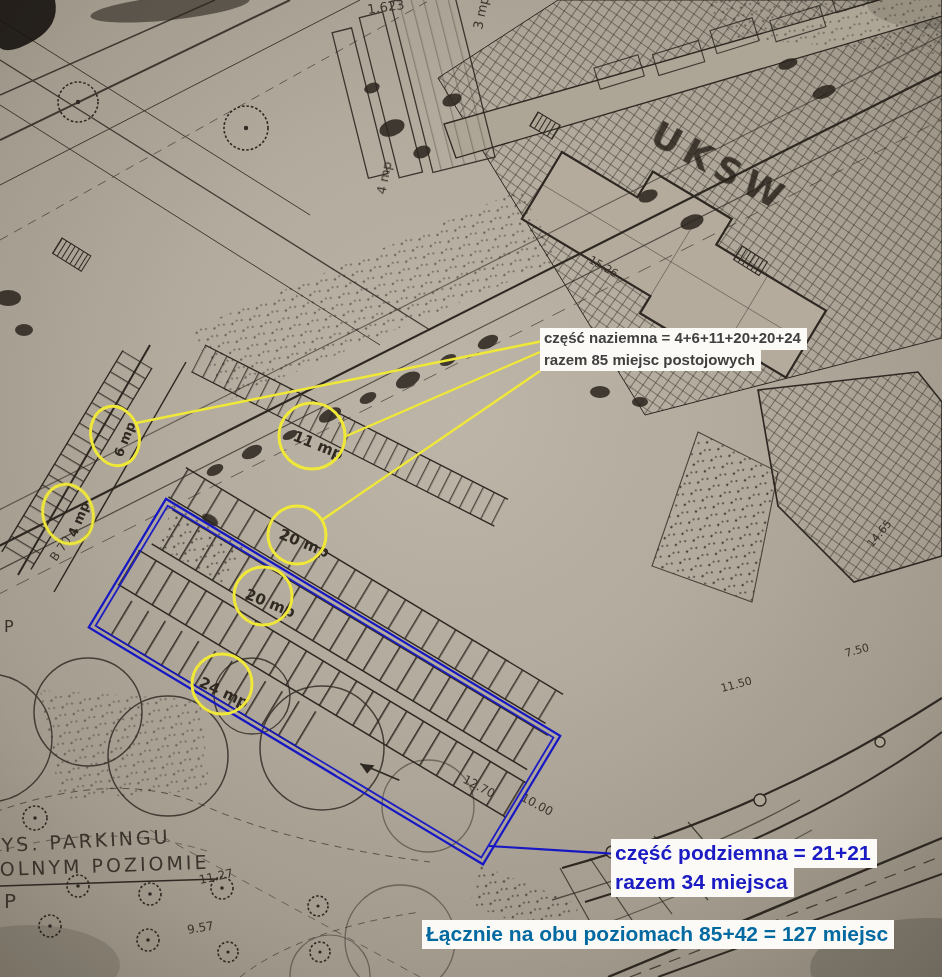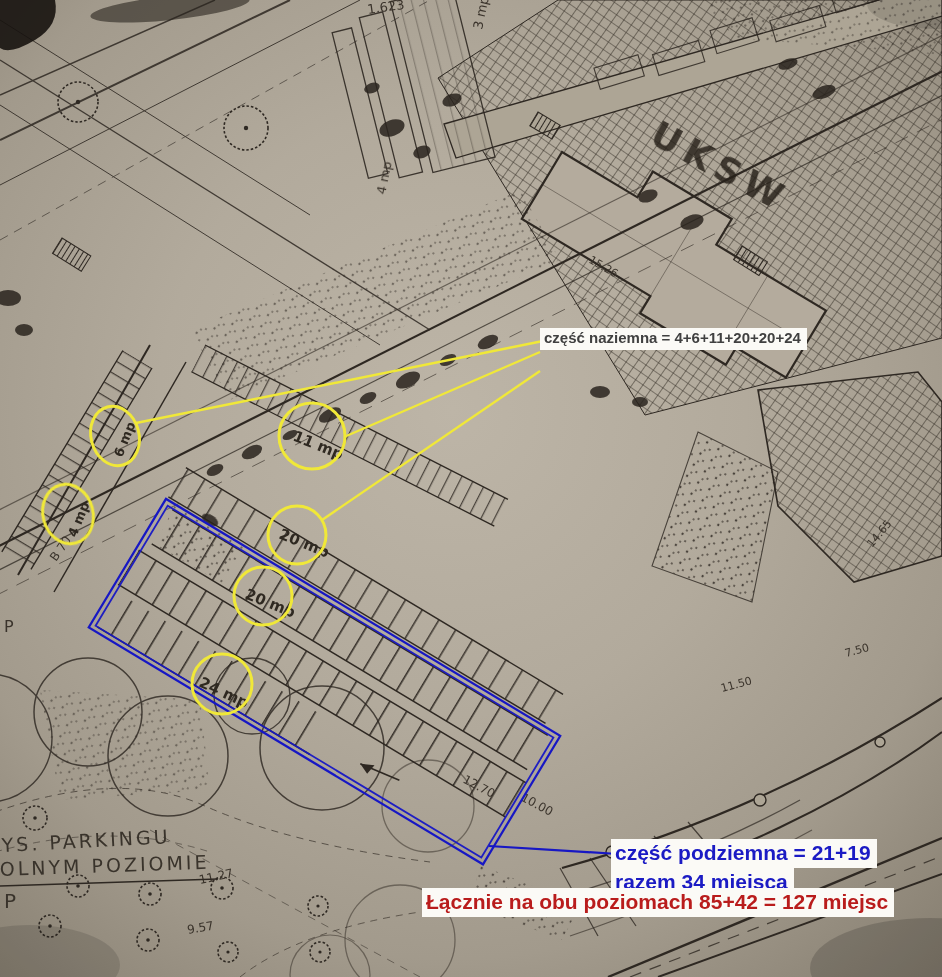--- a/index.html
+++ b/index.html
@@ -9,21 +9,21 @@
   .ln{stroke:#2e2822;fill:none;}
   .blob{fill:#2a241e;stroke:none;}
   text.mapnum{font-family:"DejaVu Sans",sans-serif;fill:#3a332b;}
   text.spot{font-family:"DejaVu Sans",sans-serif;fill:#2f2921;font-weight:bold;}
   text.caption{font-family:"DejaVu Sans",sans-serif;fill:#39332b;letter-spacing:3px;}
   .ann{position:absolute;z-index:3;font-weight:bold;line-height:1.24;}
   .ann div{white-space:nowrap;}
   .ann .bg{background:#fbfaf6;display:inline-block;padding:1px 6px 2px 4px;}
   #ann-above{left:540px;top:328px;font-size:15px;color:#404040;}
   #ann-under{left:611px;top:839px;font-size:21px;color:#1b1bc4;}
-  #ann-total{left:410px;top:888px;font-size:21px;color:#b91c1c;padding-left:12px;}
+  #ann-total{left:410px;top:920px;font-size:21px;color:#0369a1;padding-left:12px;}
 </style>
 </head>
 <body>
 
 <div class="stage">
 
 <svg width="942" height="977" viewBox="0 0 942 977">
   <defs>
     <radialGradient id="vg" cx="48%" cy="42%" r="78%">
       <stop offset="0%" stop-color="#bdb5a7"></stop>
@@ -285,24 +285,25 @@
     <ellipse cx="68" cy="514" rx="25" ry="30" transform="rotate(-15 68 514)"></ellipse>
     <circle cx="312" cy="436" r="33"></circle>
     <circle cx="297" cy="535" r="29"></circle>
     <circle cx="263" cy="596" r="29"></circle>
     <circle cx="222" cy="684" r="30"></circle>
   </g>
 </svg>
 
 <div class="ann" id="ann-above">
   <div><span class="bg">część naziemna = 4+6+11+20+20+24</span></div>
+  <div><span class="bg">razem 85 miejsc postojowych</span></div>
 </div>
 
 <div class="ann" id="ann-under">
-  <div><span class="bg">część podziemna = 21+19</span></div>
+  <div><span class="bg">część podziemna = 21+21</span></div>
   <div><span class="bg">razem 34 miejsca</span></div>
 </div>
 
 <div class="ann" id="ann-total">
   <div><span class="bg">Łącznie na obu poziomach 85+42 = 127 miejsc</span></div>
 </div>
 
 </div>
 
 </body></html>

